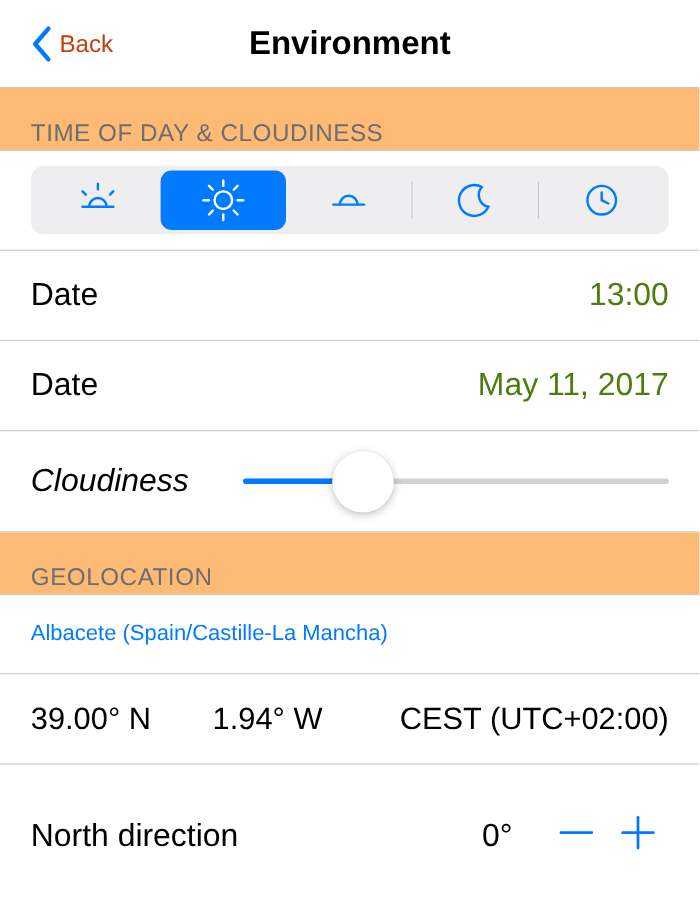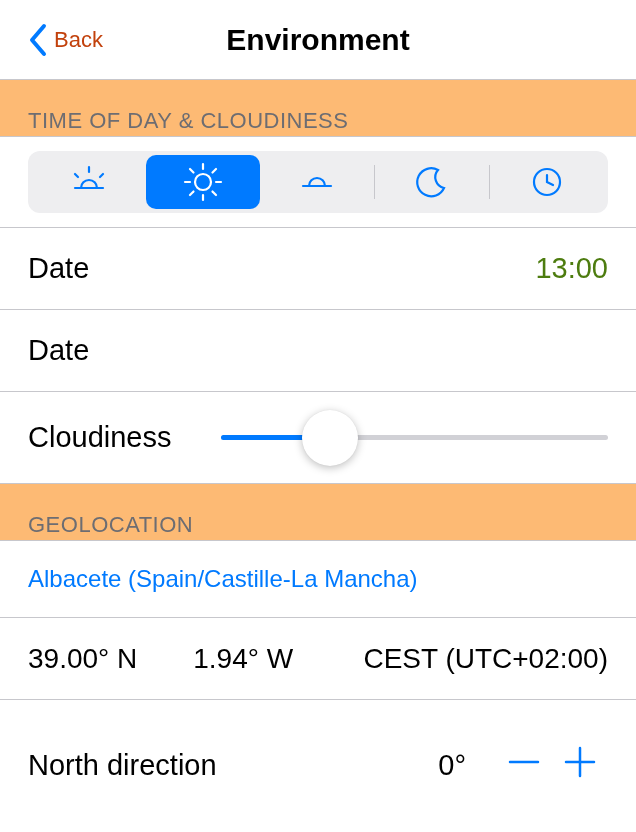--- a/index.html
+++ b/index.html
@@ -106,20 +106,21 @@
       color: #4d7c0f;
     }
     .slider-row {
       display: flex;
       align-items: center;
       justify-content: space-between;
       padding: 0 28px;
       height: 92px;
       border-bottom: 1px solid #c7c7cc;
       font-size: 29px;
+      font-style: italic;
     }
     .slider-container {
       flex: 1;
       margin-left: 50px;
       position: relative;
       height: 60px;
       display: flex;
       align-items: center;
     }
     .slider-track {
@@ -141,21 +142,21 @@
       position: absolute;
       width: 56px;
       height: 56px;
       background: #fff;
       border-radius: 50%;
       box-shadow: 0 2px 8px rgba(0,0,0,0.25), 0 0 1px rgba(0,0,0,0.1);
       transform: translateX(-50%);
     }
     .link-row {
       padding: 24px 28px;
-      font-size: 24px;
+      font-size: 20px;
       color: #007aff;
       border-bottom: 1px solid #c7c7cc;
       cursor: pointer;
     }
     .coord-row {
       display: flex;
       align-items: center;
       padding: 0 28px;
       height: 82px;
       border-bottom: 1px solid #c7c7cc;
@@ -251,20 +252,21 @@
   </div>
 </div>
 
 <div class="row">
   <span class="label">Date</span>
   <span class="value">13:00</span>
 </div>
 
 <div class="row">
   <span class="label">Date</span>
+  <span class="value">May 11, 2017</span>
 </div>
 
 <div class="slider-row">
   <span class="label">Cloudiness</span>
   <div class="slider-container">
     <div class="slider-track"></div>
     <div class="slider-fill" id="slider-fill" style="width: 28%;"></div>
     <div class="slider-thumb" id="slider-thumb" style="left: 28%;"></div>
   </div>
 </div>

